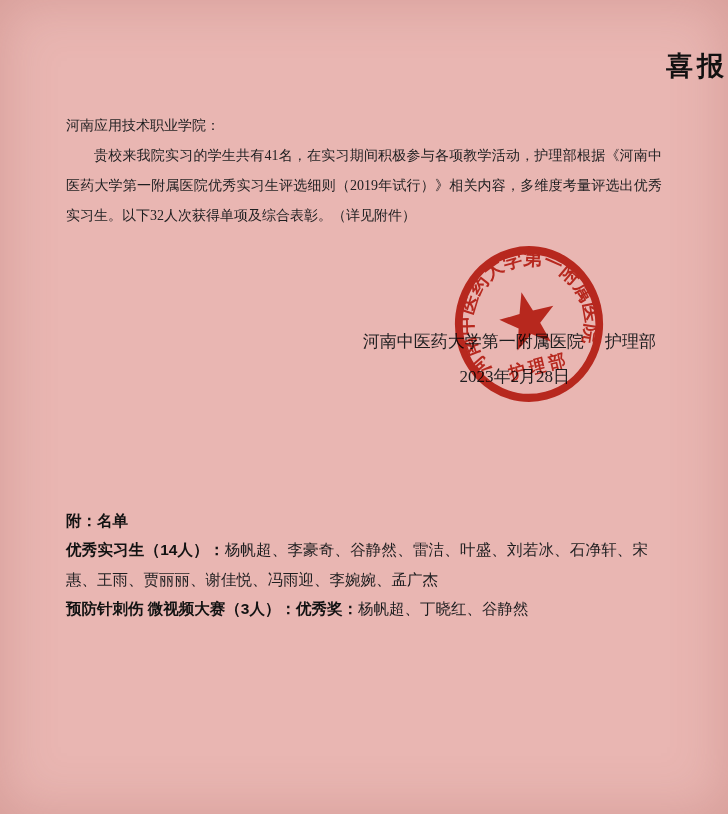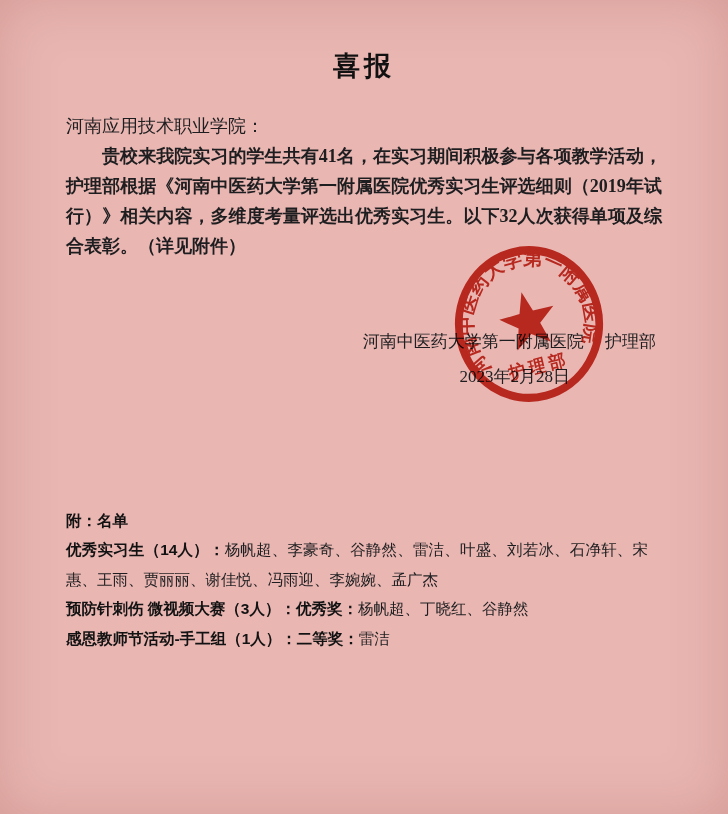--- a/index.html
+++ b/index.html
@@ -7,36 +7,36 @@
     position:relative;
     width:728px;height:814px;
     background:#e9b6b2;
     overflow:hidden;
     font-family:"Liberation Serif", serif;
     color:#1e1e20;
     box-shadow: inset 0 0 55px rgba(160,85,80,.28);
   }
   .page-title{
     position:absolute;top:48px;left:0;right:0;
-    text-align:center;
+    text-align:right;
     font-family:"Liberation Sans", sans-serif;
     font-weight:700;
     font-size:27px;
     letter-spacing:4px;
     color:#111;
   }
   .letter{
     position:absolute;top:111px;left:66px;right:66px;
-    font-size:18px;
+    font-size:14px;
     line-height:30px;
     text-align:justify;
   }
   .letter p{margin:0;}
   .salutation{margin-bottom:1px;}
-  .para{text-indent:2em;font-weight:bold;}
+  .para{text-indent:2em;}
   .signature{position:absolute;top:331px;left:0;right:0;font-size:17px;}
   .sig-org{text-align:right;padding-right:72px;line-height:22px;}
   .sig-date{text-align:right;padding-right:158px;line-height:22px;margin-top:13px;}
   .seal{
     position:absolute;left:451px;top:242px;
     width:156px;height:164px;
     mix-blend-mode:multiply;
     opacity:.93;
   }
   .seal svg{width:100%;height:100%;}
@@ -96,16 +96,15 @@
         <polygon fill="#c4271a" points="80,48 87.1,68.3 108.5,68.7 91.4,81.7 97.6,102.3 80,90 62.4,102.3 68.6,81.7 51.5,68.7 72.9,68.3"></polygon>
         <text x="80" y="128" class="seal-bottom-text">护理部</text>
       </g>
     </svg>
   </div>
 
   <div class="attachment">
     <p class="head">附：名单</p>
     <p><strong>优秀实习生（14人）：</strong><span>杨帆超、李豪奇、谷静然、雷洁、叶盛、刘若冰、石净轩、宋惠、王雨、贾丽丽、谢佳悦、冯雨迎、李婉婉、孟广杰</span></p>
     <p><strong>预防针刺伤 微视频大赛（3人）：优秀奖：</strong><span>杨帆超、丁晓红、谷静然</span></p>
-    <p><strong>感恩教师节活动-手工组（1人）：二等奖：</strong><span>雷洁</span></p>
   </div>
 
 </div>
 
 </body></html>

